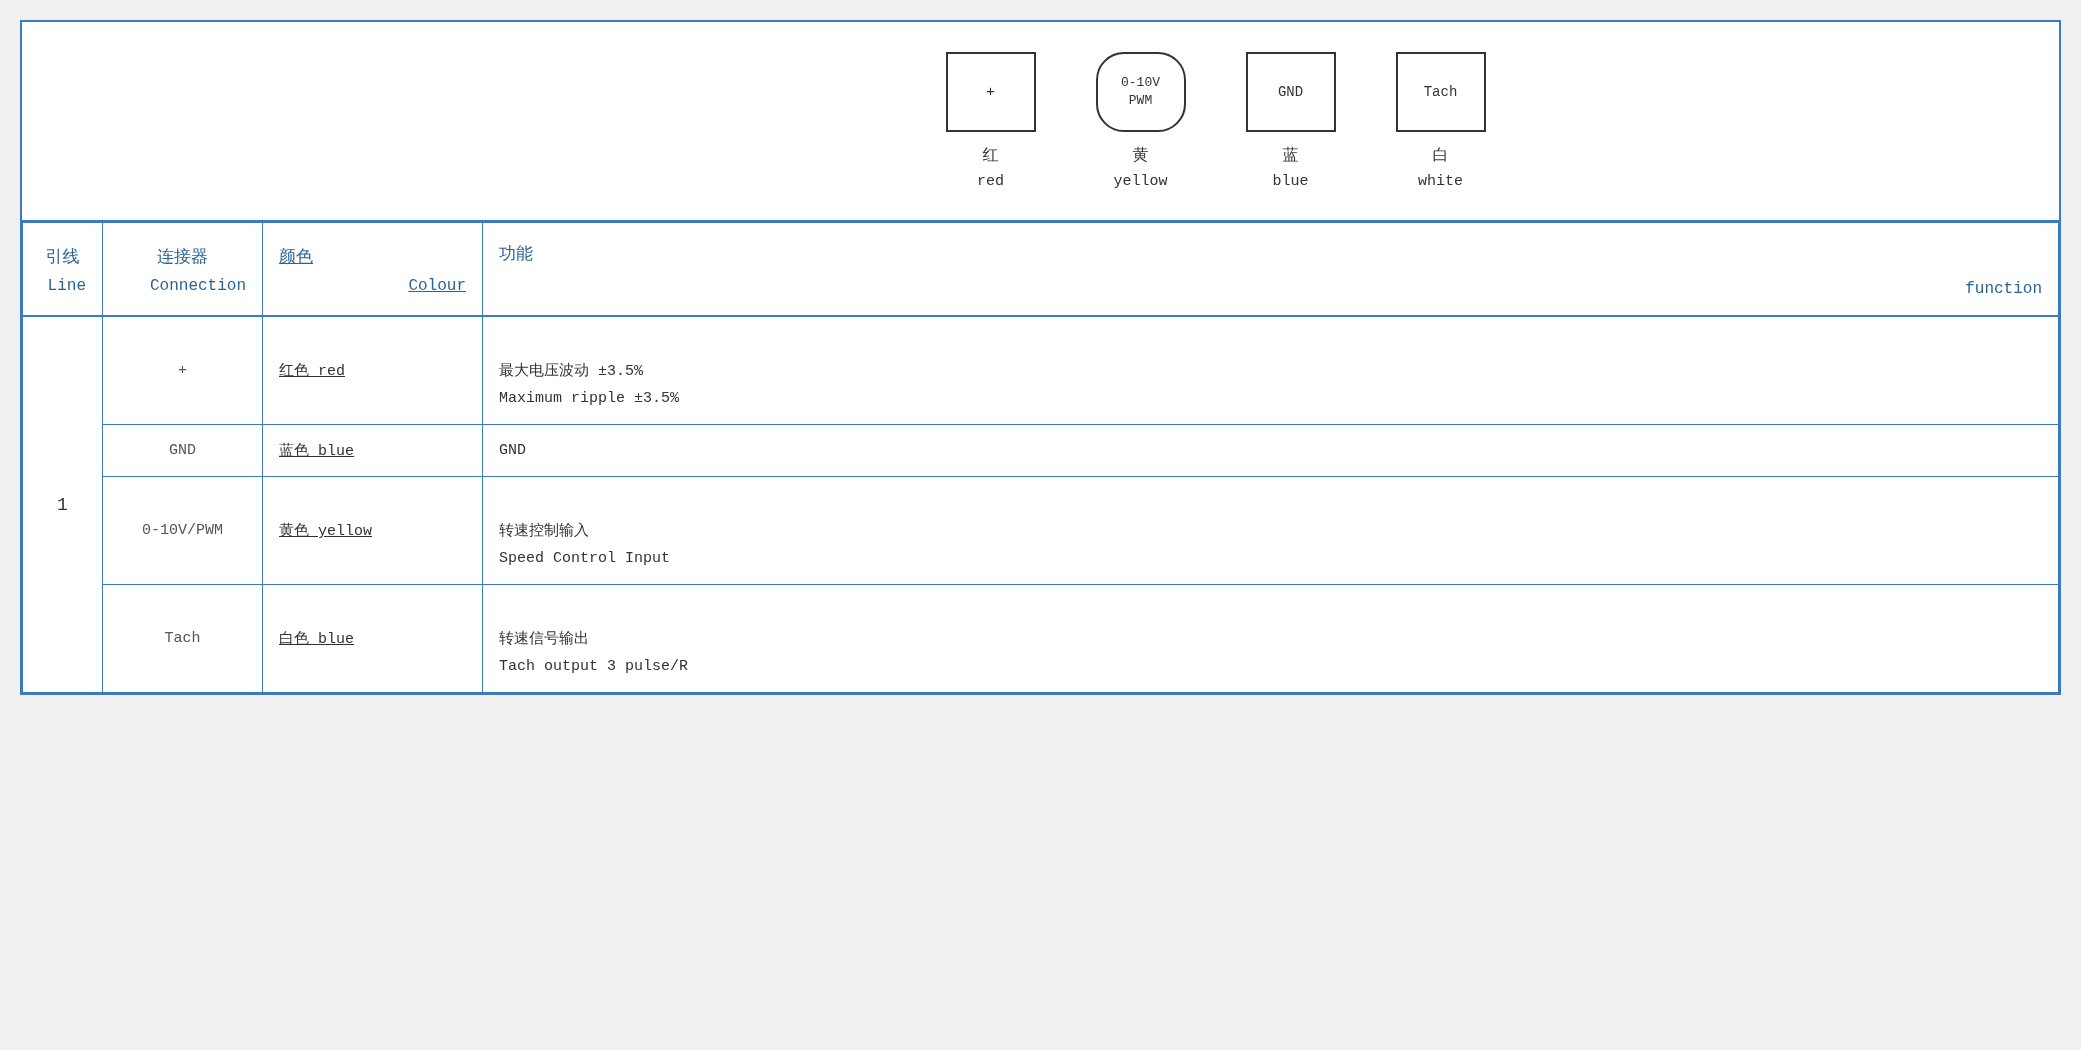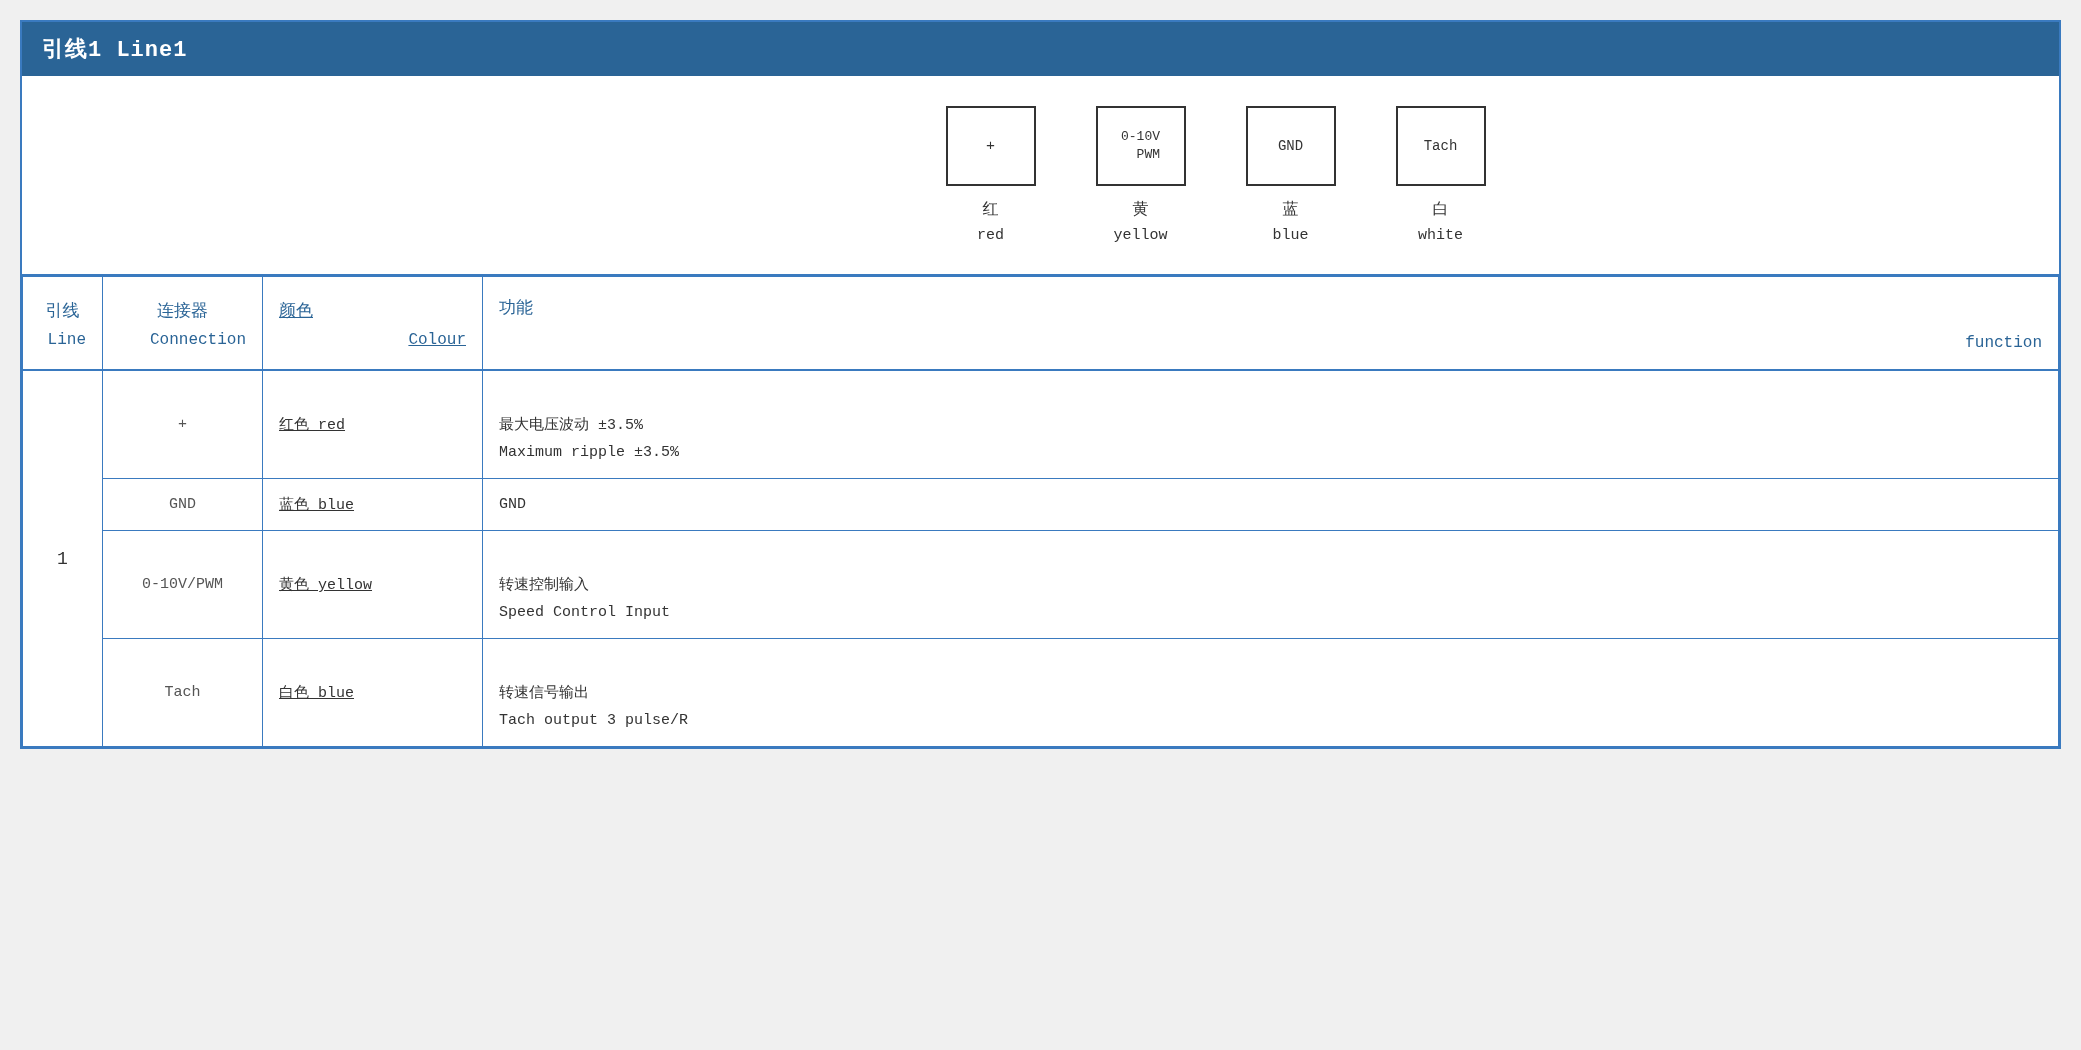--- a/index.html
+++ b/index.html
@@ -169,37 +169,34 @@
     .blue-text {
       color: #2a6496;
       margin-top: 6px;
     }
   </style>
 </head>
 <body>
 
 <div class="table-container">
 
-  <div class="table-title">
-    <span>引线1 Line1</span>
-  </div>
 
   <div class="diagram-section">
     <div class="diagram-inner">
 
       <div class="connector-item">
         <div class="connector-box">+</div>
         <div class="connector-label">
           <span class="chinese">红</span>
           <span>red</span>
         </div>
       </div>
 
       <div class="connector-item">
-        <div class="connector-box" style="font-size:13px; line-height:1.4; text-align:right;">0-10V<br>PWM</div>
+        <div class="connector-box" style="font-size:13px; line-height:1.4; text-align:center;border-radius:28px;">0-10V<br>PWM</div>
         <div class="connector-label">
           <span class="chinese">黄</span>
           <span>yellow</span>
         </div>
       </div>
 
       <div class="connector-item">
         <div class="connector-box" style="font-size:14px;">GND</div>
         <div class="connector-label">
           <span class="chinese">蓝</span>

